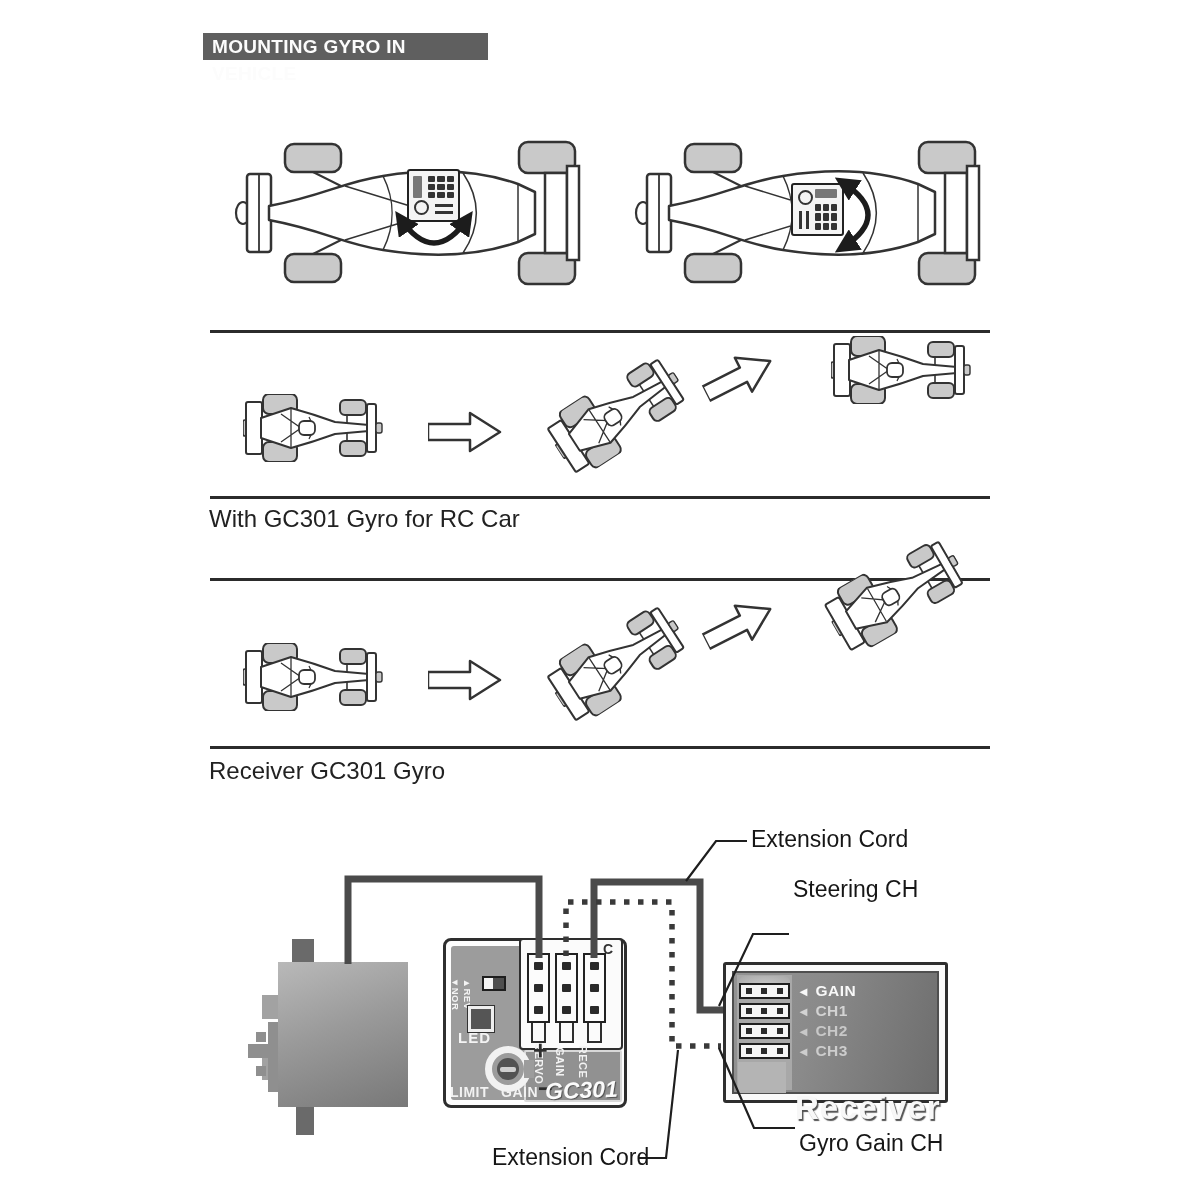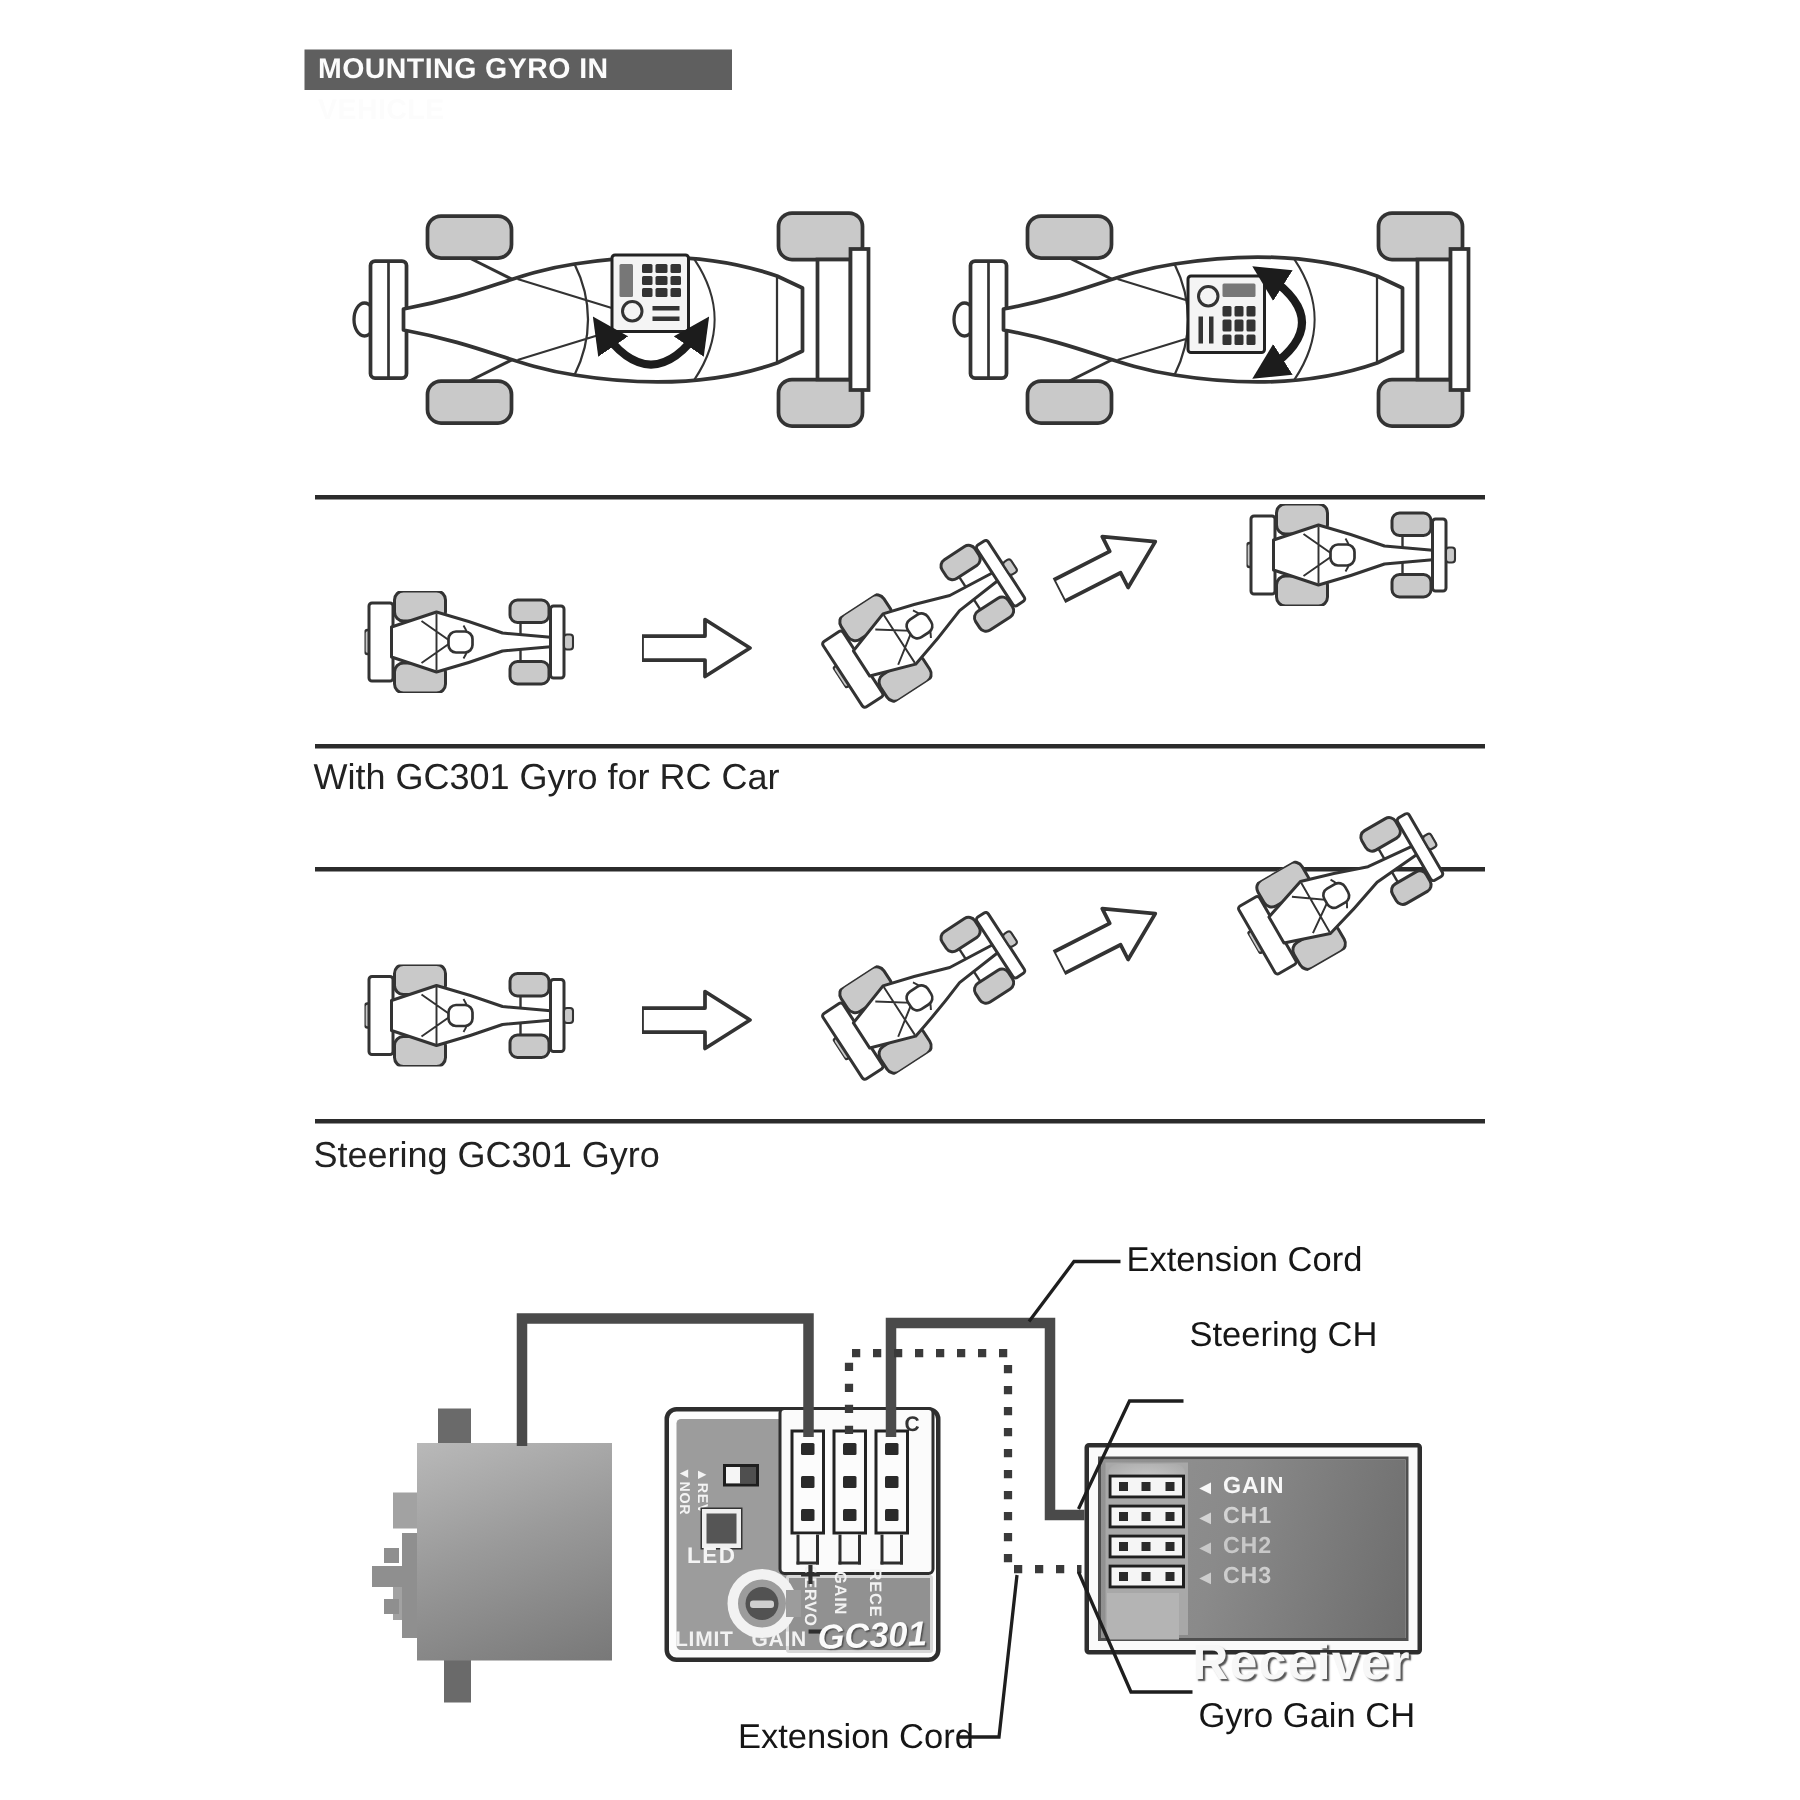--- a/index.html
+++ b/index.html
@@ -242,21 +242,21 @@
     </svg>
   <svg class="abs" style="left:548px;top:628px;transform:rotate(-33deg)" width="140" height="68" viewBox="0 0 140 68">
       <use href="#smallcar"></use>
     </svg>
   <svg class="abs" style="left:702px;top:604px;transform:rotate(-27deg)" width="74" height="42" viewBox="0 0 74 42">
       <use href="#blockarrow"></use>
     </svg>
   <svg class="abs" style="left:826px;top:560px;transform:rotate(-30deg)" width="140" height="68" viewBox="0 0 140 68">
       <use href="#smallcar"></use>
     </svg>
-  <div class="abs sec-heading" style="left:209px;top:757px">Steering GC301 Gyro</div>
+  <div class="abs sec-heading" style="left:209px;top:757px">Receiver GC301 Gyro</div>
 
   <div class="abs servo-tab" style="left:292px;top:939px;width:22px;height:25px"></div>
   <div class="abs servo-tab" style="left:296px;top:1105px;width:18px;height:30px"></div>
   <div class="abs servo-flange" style="left:262px;top:995px;width:18px;height:24px"></div>
   <div class="abs servo-flange" style="left:262px;top:1056px;width:18px;height:24px"></div>
   <div class="abs servo-horn" style="left:268px;top:1022px;width:12px;height:70px"></div>
   <div class="abs servo-horn" style="left:248px;top:1044px;width:24px;height:14px"></div>
   <div class="abs servo-horn" style="left:256px;top:1032px;width:10px;height:10px"></div>
   <div class="abs servo-horn" style="left:256px;top:1066px;width:10px;height:10px"></div>
   <div class="abs servo-body"></div>

